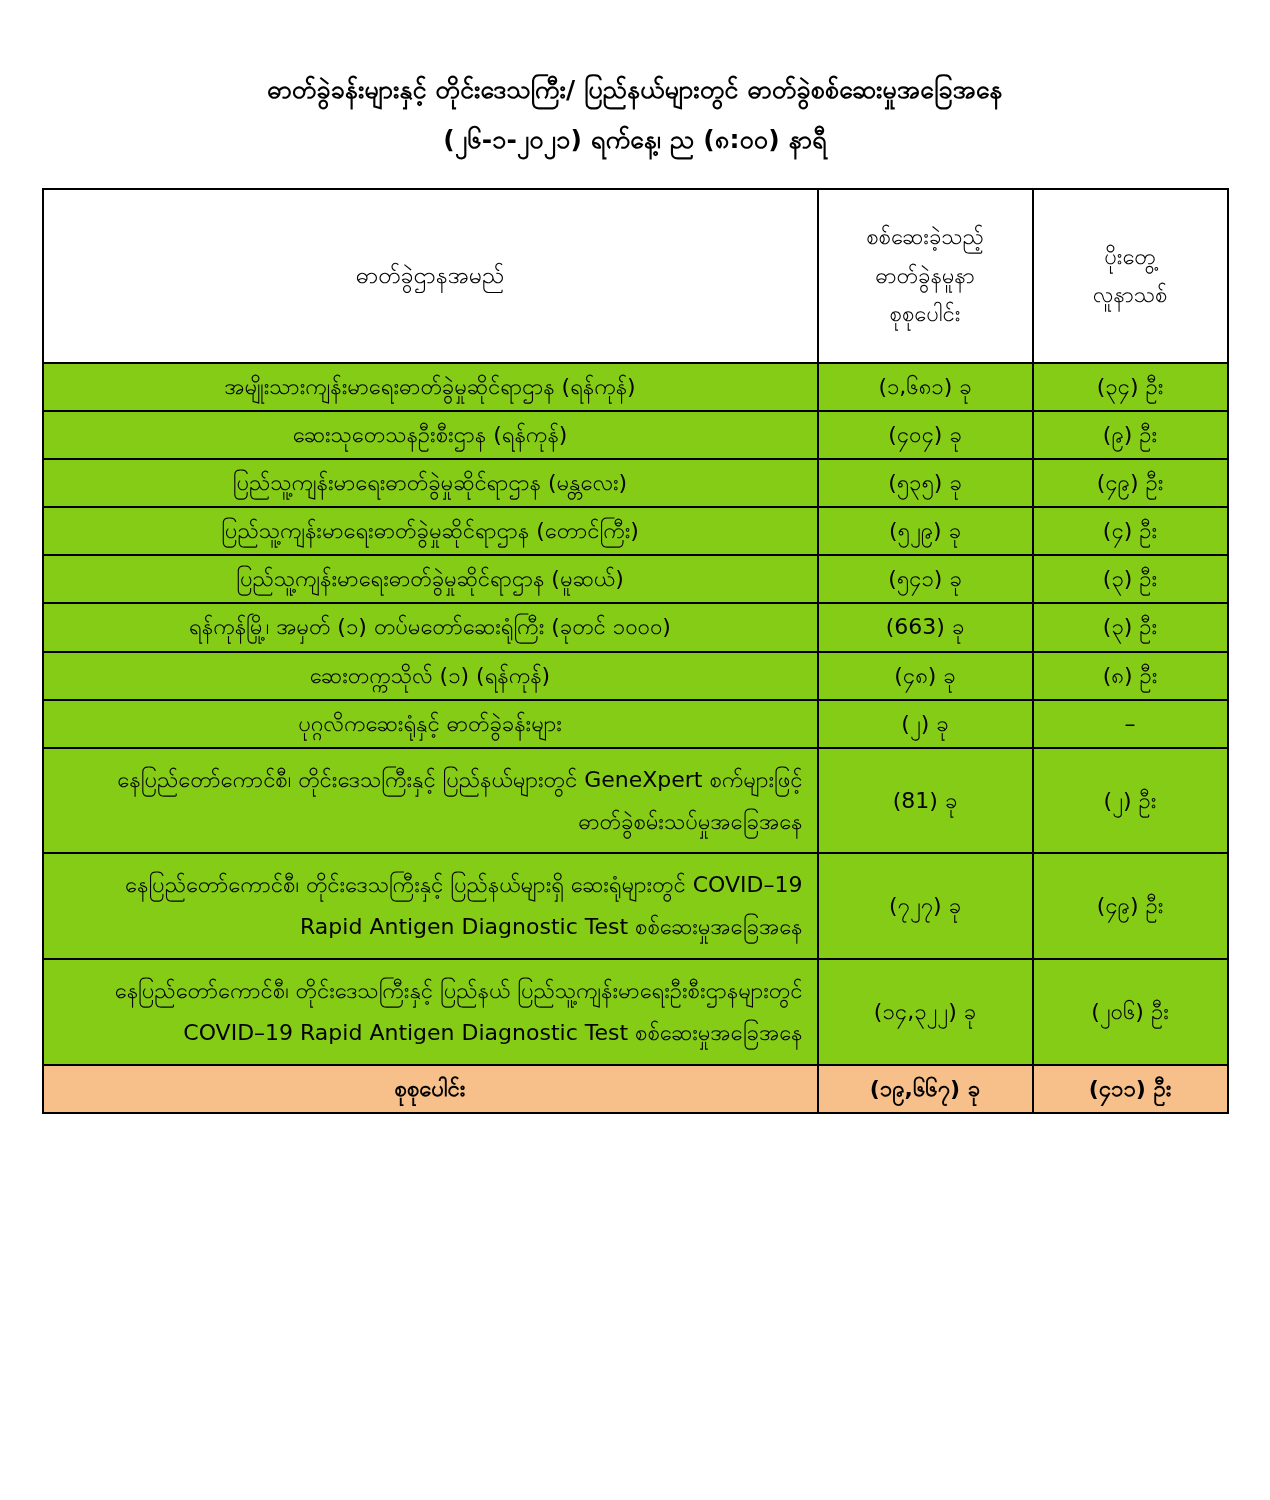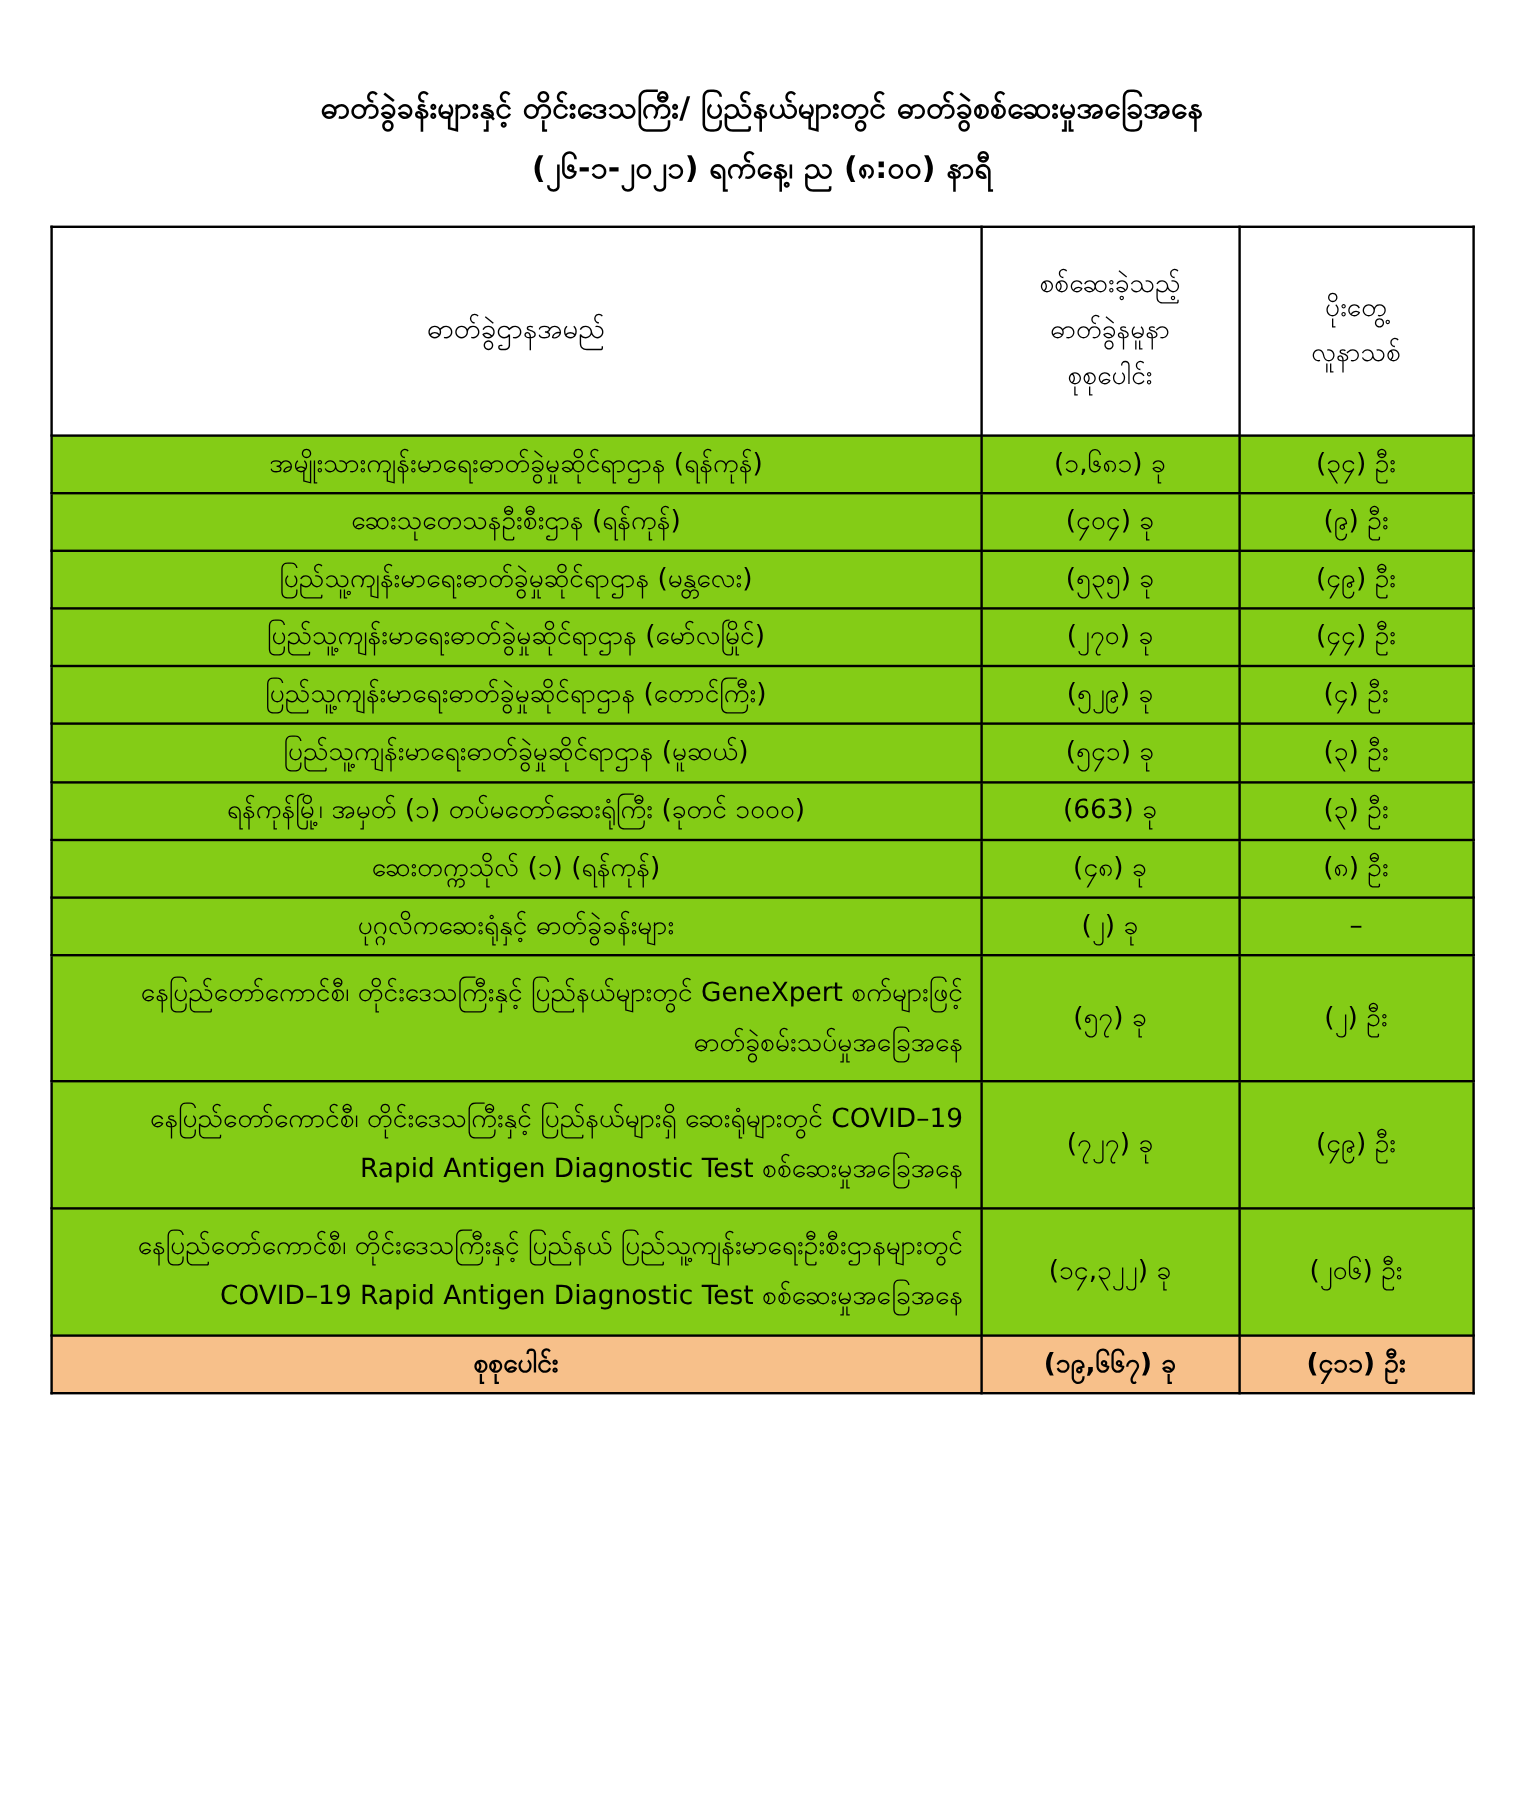--- a/index.html
+++ b/index.html
@@ -136,25 +136,20 @@
         <td class="num">(၄၀၄) ခု</td>
         <td class="num">(၉) ဦး</td>
       </tr>
 
       <tr>
         <td class="name">ပြည်သူ့ကျန်းမာရေးဓာတ်ခွဲမှုဆိုင်ရာဌာန (မန္တလေး)</td>
         <td class="num">(၅၃၅) ခု</td>
         <td class="num">(၄၉) ဦး</td>
       </tr>
 
-      <tr>
-        <td class="name">ပြည်သူ့ကျန်းမာရေးဓာတ်ခွဲမှုဆိုင်ရာဌာန (မော်လမြိုင်)</td>
-        <td class="num">(၂၇၀) ခု</td>
-        <td class="num">(၄၄) ဦး</td>
-      </tr>
 
       <tr>
         <td class="name">ပြည်သူ့ကျန်းမာရေးဓာတ်ခွဲမှုဆိုင်ရာဌာန (တောင်ကြီး)</td>
         <td class="num">(၅၂၉) ခု</td>
         <td class="num">(၄) ဦး</td>
       </tr>
 
       <tr>
         <td class="name">ပြည်သူ့ကျန်းမာရေးဓာတ်ခွဲမှုဆိုင်ရာဌာန (မူဆယ်)</td>
         <td class="num">(၅၄၁) ခု</td>
@@ -174,21 +169,21 @@
       </tr>
 
       <tr>
         <td class="name">ပုဂ္ဂလိကဆေးရုံနှင့် ဓာတ်ခွဲခန်းများ</td>
         <td class="num">(၂) ခု</td>
         <td class="num">–</td>
       </tr>
 
       <tr class="tall">
         <td class="name">နေပြည်တော်ကောင်စီ၊ တိုင်းဒေသကြီးနှင့် ပြည်နယ်များတွင် GeneXpert စက်များဖြင့် ဓာတ်ခွဲစမ်းသပ်မှုအခြေအနေ</td>
-        <td class="num">(၅၇) ခု</td>
+        <td class="num">(81) ခု</td>
         <td class="num">(၂) ဦး</td>
       </tr>
 
       <tr class="tall">
         <td class="name">နေပြည်တော်ကောင်စီ၊ တိုင်းဒေသကြီးနှင့် ပြည်နယ်များရှိ ဆေးရုံများတွင် COVID–19 Rapid Antigen Diagnostic Test စစ်ဆေးမှုအခြေအနေ</td>
         <td class="num">(၇၂၇) ခု</td>
         <td class="num">(၄၉) ဦး</td>
       </tr>
 
       <tr class="tall">

